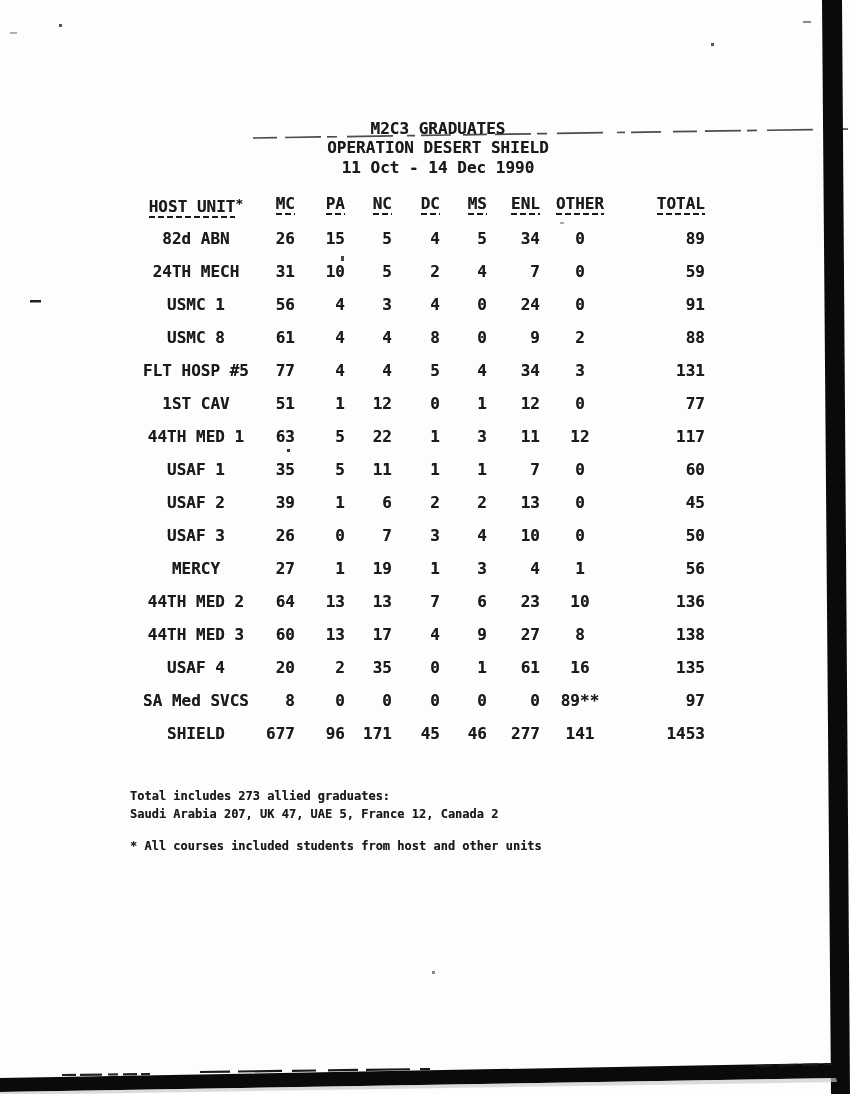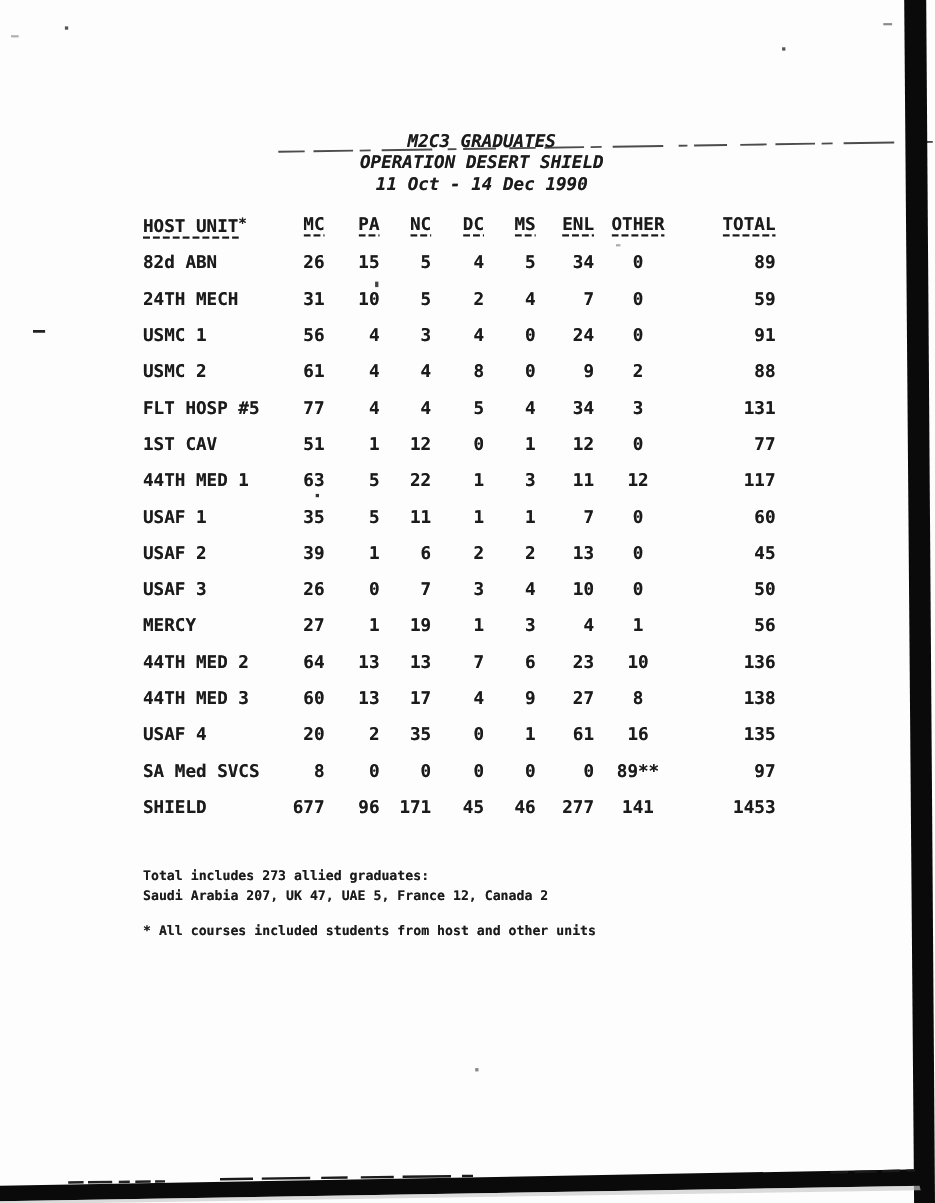--- a/index.html
+++ b/index.html
@@ -13,35 +13,35 @@
     font-weight:700;font-size:16px;
   }
   .page *{text-shadow:0 0 0.5px rgba(25,25,25,0.6);}
 
   
   .artifact-layer{position:absolute;left:0;top:0;z-index:3;pointer-events:none;}
 
   
   .title-block{
     position:absolute;left:213px;top:119px;width:450px;
-    text-align:center;line-height:19.3px;z-index:2;font-style:italic;
+    text-align:center;line-height:19.3px;z-index:2;
   }
 
   
   table.grad-table{
     position:absolute;left:130px;top:196px;width:575px;
     border-collapse:collapse;table-layout:fixed;z-index:2;
   }
   .grad-table th,.grad-table td{
     padding:0;margin:0;font-weight:700;font-size:16px;line-height:16px;
     vertical-align:top;white-space:nowrap;text-align:right;
   }
   .grad-table thead th{height:35px;}
   .grad-table tbody td{height:33px;}
-  .grad-table .c0{text-align:left;}
+  .grad-table .c0{text-align:center;}
   .grad-table .c7{text-align:center;}
   .hdr{
     display:inline-block;padding-bottom:3px;
     background-image:linear-gradient(to right,#1a1a1a 68%,transparent 32%);
     background-size:9px 2.4px;background-repeat:repeat-x;background-position:0 100%;
   }
   .supmark{font-size:13px;vertical-align:4px;}
 
   
   .notes{
@@ -139,21 +139,21 @@
           <td class="c1">56</td>
           <td class="c2">4</td>
           <td class="c3">3</td>
           <td class="c4">4</td>
           <td class="c5">0</td>
           <td class="c6">24</td>
           <td class="c7">0</td>
           <td class="c8">91</td>
         </tr>
         <tr>
-          <td class="c0">USMC 2</td>
+          <td class="c0">USMC 8</td>
           <td class="c1">61</td>
           <td class="c2">4</td>
           <td class="c3">4</td>
           <td class="c4">8</td>
           <td class="c5">0</td>
           <td class="c6">9</td>
           <td class="c7">2</td>
           <td class="c8">88</td>
         </tr>
         <tr>

